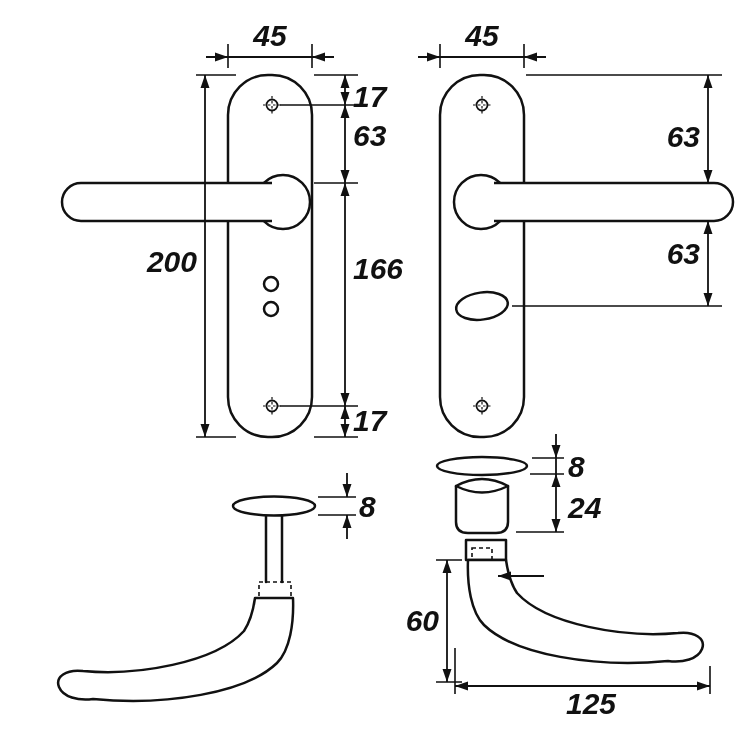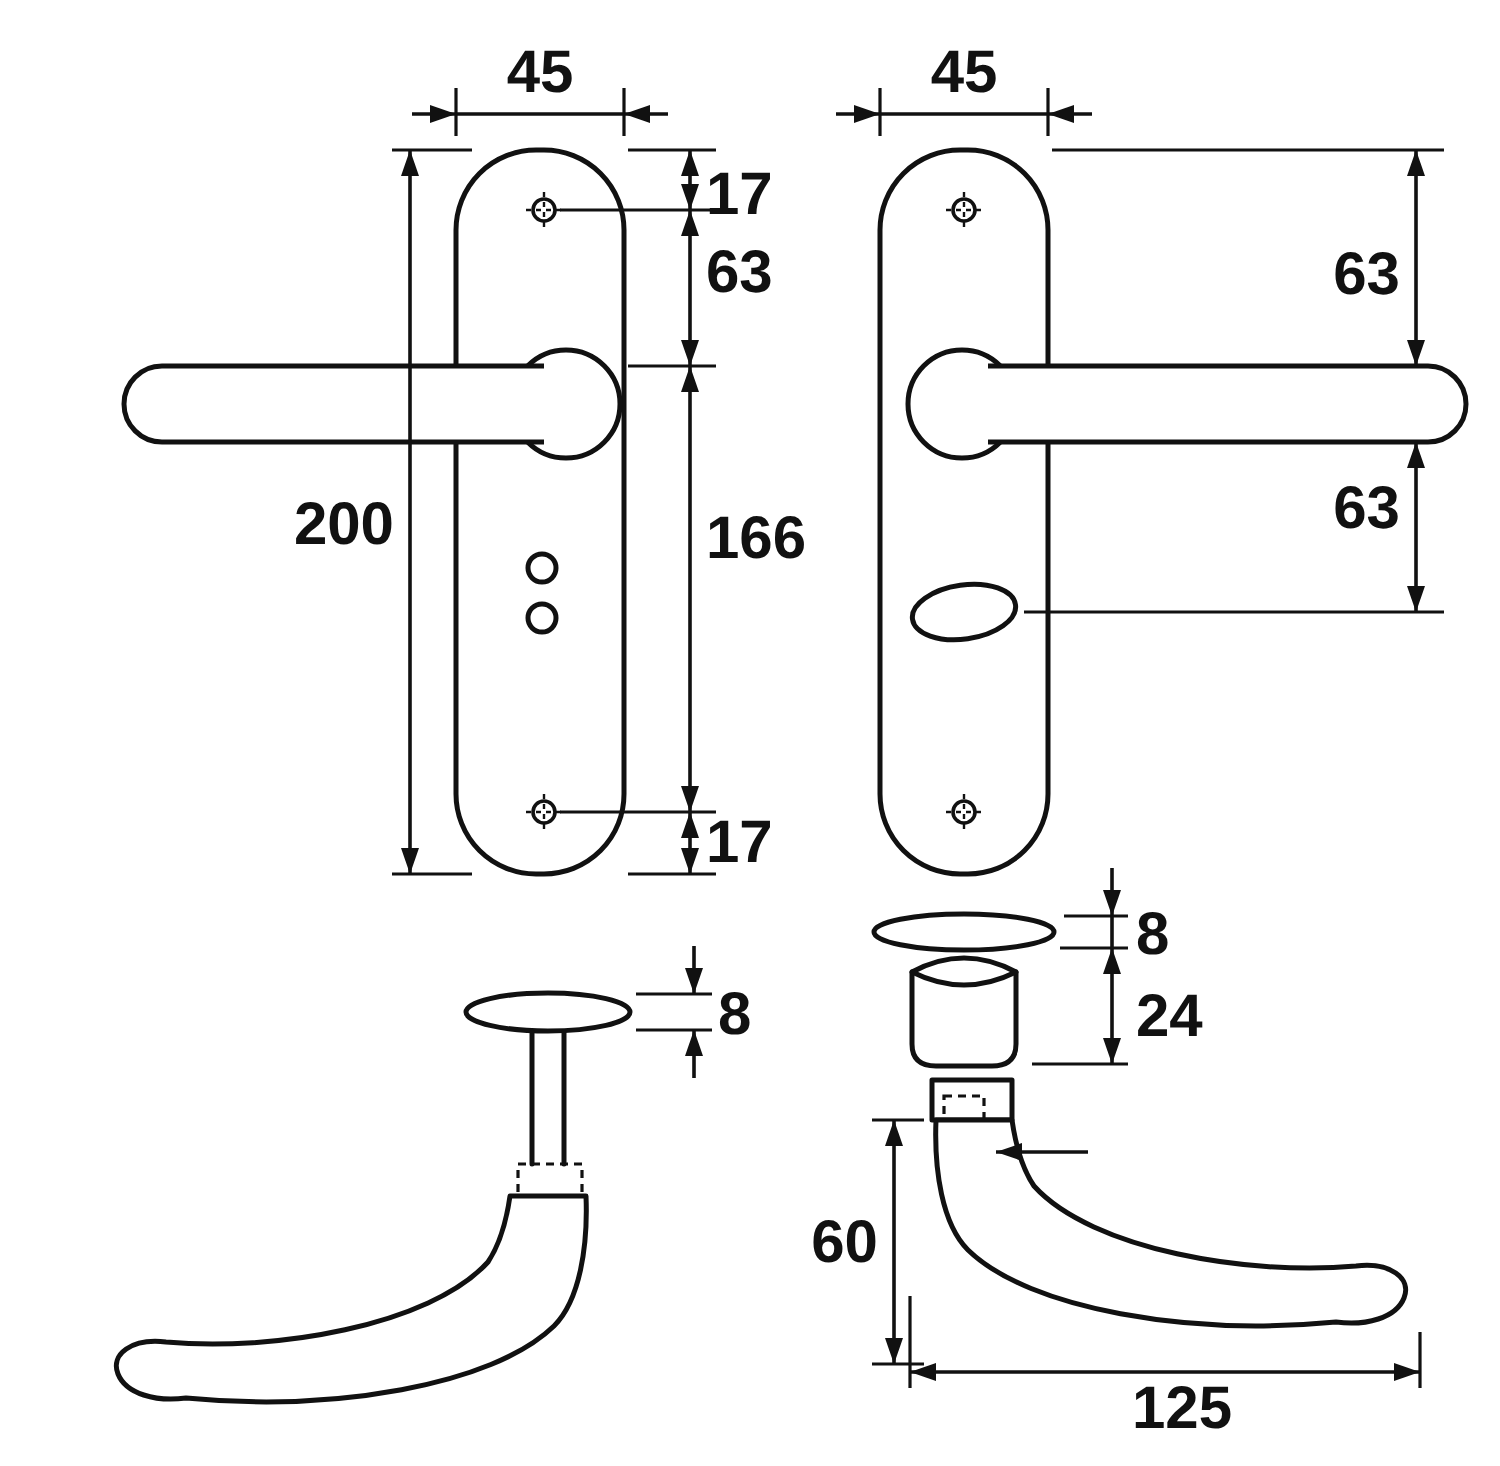--- a/index.html
+++ b/index.html
@@ -1,17 +1,17 @@
 <!DOCTYPE html>
 <html><head>
 <meta charset="utf-8">
 <title>Technical Drawing</title>
 <style>
   html,body { margin:0; padding:0; background:#ffffff; }
-  .canvas { width:750px; height:733px; background:#ffffff; position:relative; }
+  .canvas { width:750px; height:733px; background:#ffffff; position:relative;font-style:italic; }
   .part     { fill:#ffffff; stroke:#111111; stroke-width:2.5; stroke-linejoin:round; }
   .partline { fill:none;    stroke:#111111; stroke-width:2.5; stroke-linecap:round; }
   .dim  { stroke:#111111; stroke-width:1.8; fill:none; }
   .ext  { stroke:#111111; stroke-width:1.6; fill:none; }
   .dash { fill:none; stroke:#111111; stroke-width:1.6; stroke-dasharray:4 3; }
   .hole { fill:#ffffff; stroke:#111111; stroke-width:1.8; }
   .cross{ stroke:#111111; stroke-width:1.2; stroke-dasharray:2.5 2.5; fill:none; }
   .arr  { fill:#111111; stroke:none; }
   text.dimlabel { font-family:"Liberation Sans", sans-serif; font-weight:bold; font-size:30px; fill:#111111; }
 </style>

